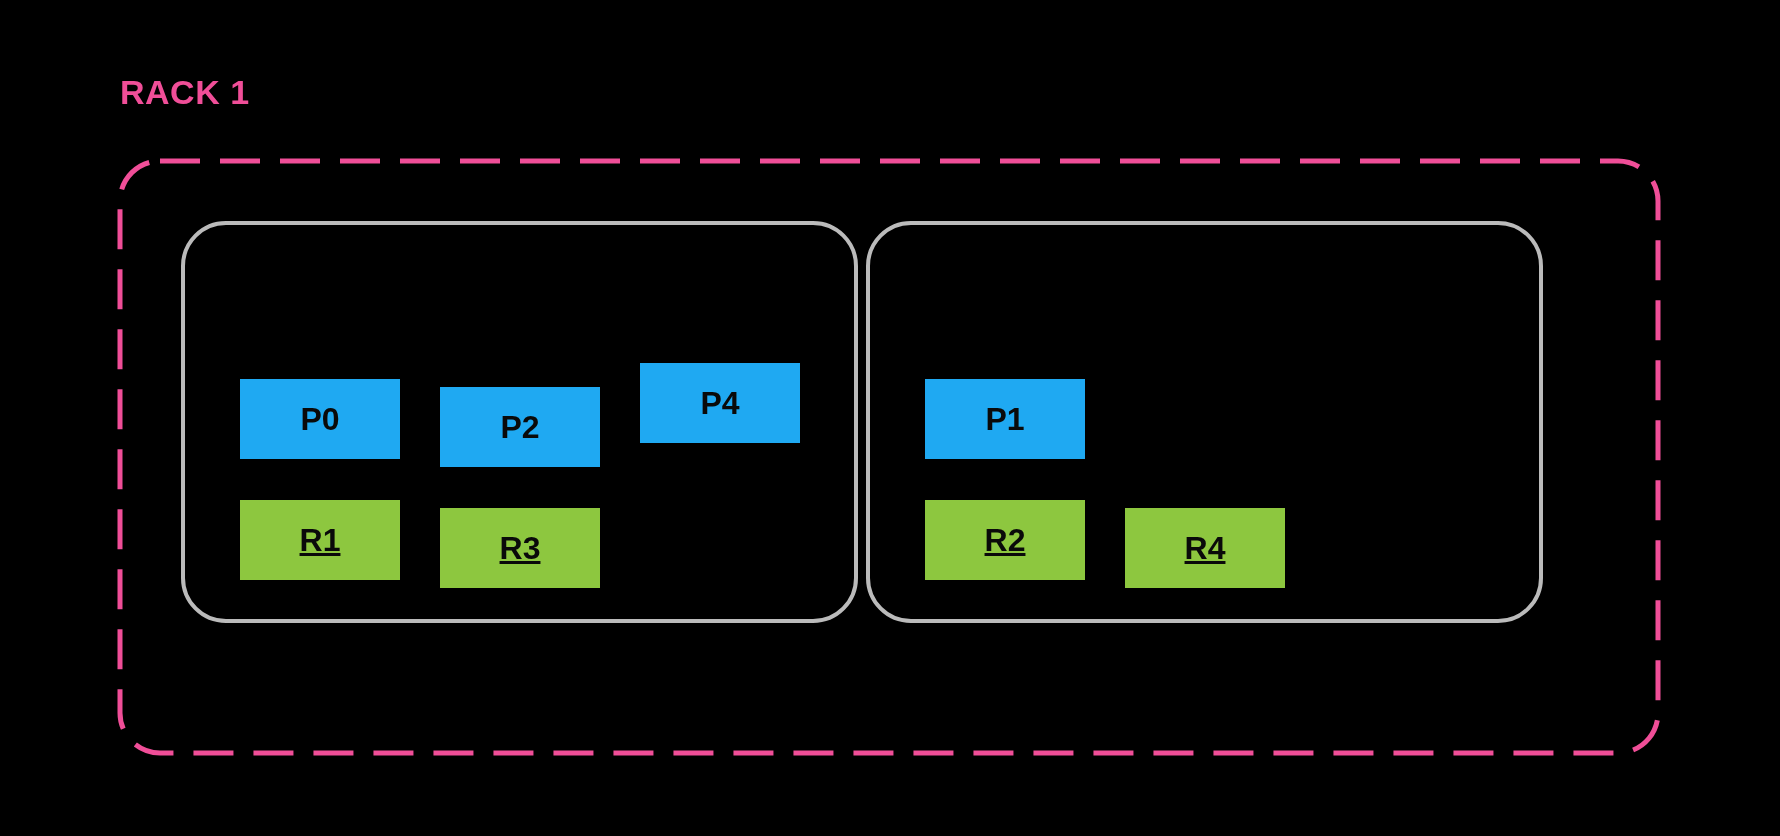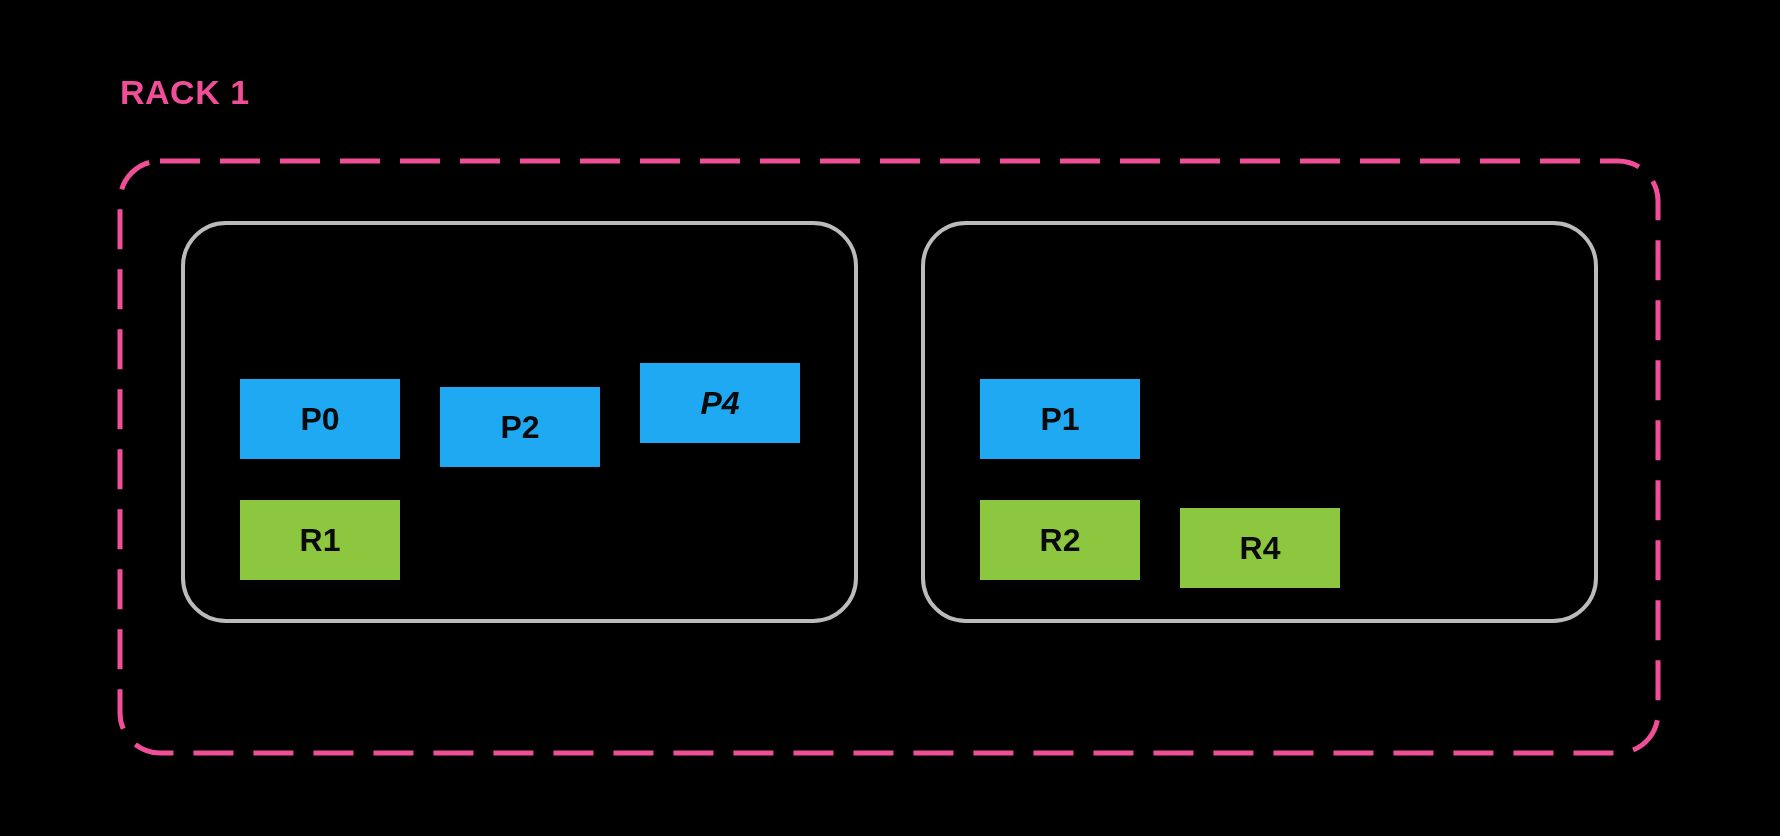--- a/index.html
+++ b/index.html
@@ -40,39 +40,39 @@
   }
   .node {
     position: absolute;
     top: 221px;
     width: 677px; height: 402px;
     border: 4px solid var(--node-border);
     border-radius: 45px;
     background: transparent;
   }
   .node.node-left  { left: 181px; }
-  .node.node-right { left: 921px; }
+  .node.node-right { left: 866px; }
   .slot {
     position: absolute;
     width: 160px; height: 80px;
     display: flex;
     align-items: center;
     justify-content: center;
     font-size: 32px;
     font-weight: 700;
     color: var(--slot-text);
   }
   .slot.primary { background: var(--primary-fill); }
   .slot.replica { background: var(--replica-fill); }
   
   .col-0 { left: 55px; margin-top: 16px; }
   .col-1 { left: 255px; margin-top: 24px; }
-  .col-2 { left: 455px; font-style: italic; }
+  .col-2 { left: 455px; }
   .row-0 { top: 138px; }
-  .row-1 { top: 259px; }
+  .row-1 { top: 259px; text-decoration: underline; }
 </style>
 </head>
 <body>
 
 <div class="canvas">
 
   <div class="rack-title">RACK 1</div>
 
   <svg class="rack-boundary" viewBox="0 0 1544 598" aria-hidden="true">
     <rect x="3" y="3" width="1538" height="592" rx="40" ry="40" fill="none" style="stroke: var(--rack-border);" stroke-width="5" stroke-dasharray="40 20" stroke-linecap="butt"></rect>
@@ -84,20 +84,23 @@
     </div>
     <div class="slot col-1 row-0 primary">
       <span>P2</span>
     </div>
     <div class="slot col-2 row-0 primary">
       <span>P4</span>
     </div>
     <div class="slot col-0 row-1 replica">
       <span>R1</span>
     </div>
+    <div class="slot col-1 row-1 replica">
+      <span>R3</span>
+    </div>
   </div>
 
   <div class="node node-right">
     <div class="slot col-0 row-0 primary">
       <span>P1</span>
     </div>
     <div class="slot col-0 row-1 replica">
       <span>R2</span>
     </div>
     <div class="slot col-1 row-1 replica">

